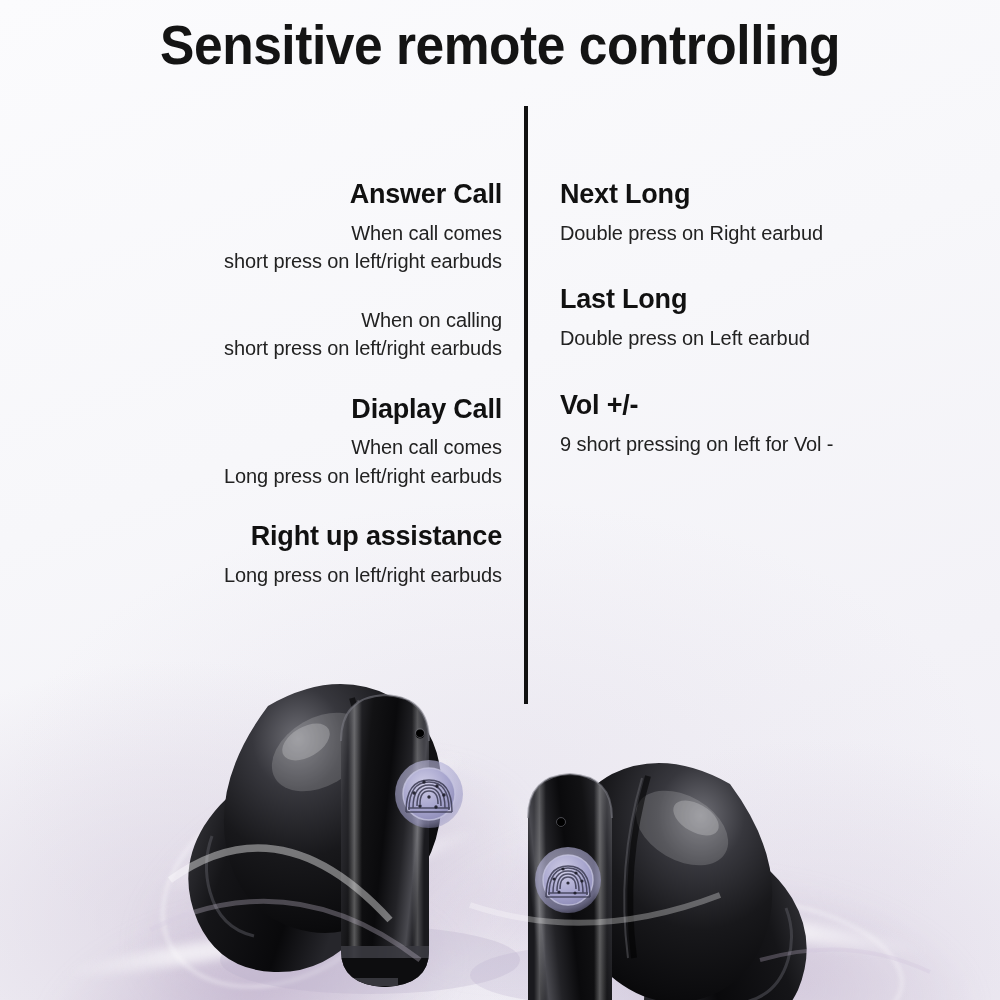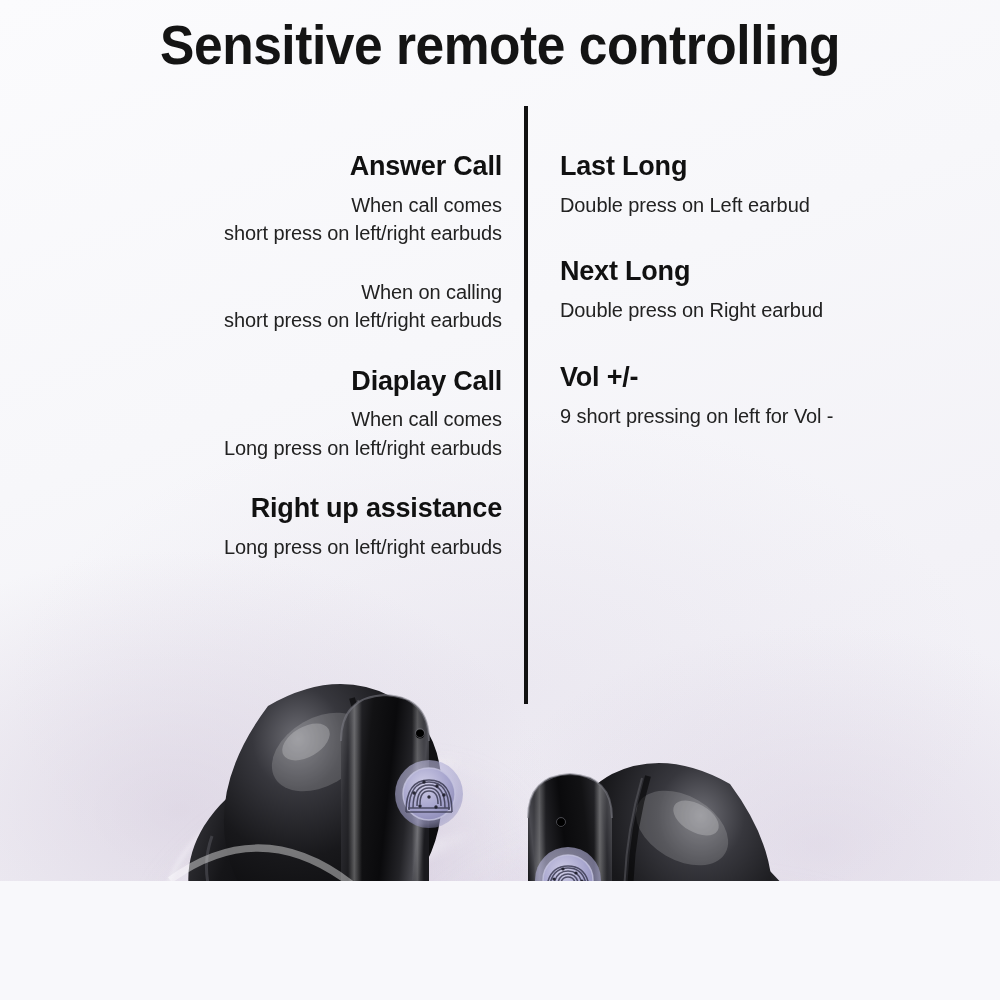--- a/index.html
+++ b/index.html
@@ -10,21 +10,21 @@
     width: 1000px;
     height: 1000px;
     overflow: hidden;
     font-family: "Liberation Sans", sans-serif;
     background: #f8f8fb;
   }
 
   #page {
     position: relative;
     width: 1000px;
-    height: 881px;
+    height: 1000px;
     overflow: hidden;
     background:
       radial-gradient(ellipse 600px 420px at 18% 92%, rgba(196,182,206,0.40) 0%, rgba(196,182,206,0.0) 62%),
       radial-gradient(ellipse 520px 340px at 82% 96%, rgba(198,184,208,0.32) 0%, rgba(198,184,208,0.0) 65%),
       radial-gradient(ellipse 700px 400px at 50% 78%, rgba(205,195,216,0.22) 0%, rgba(205,195,216,0.0) 70%),
       linear-gradient(160deg, #fbfbfd 0%, #f7f7fa 40%, #f3f2f7 72%, #f0eef5 100%);
   }
 
   
   .swirl {
@@ -94,21 +94,21 @@
   }
 
   
   .col {
     position: absolute;
     top: 150px;
   }
   .col-left  { left: 80px;  width: 422px; text-align: right; }
   .col-right { left: 560px; width: 400px; text-align: left;  }
 
-  .entry { margin-bottom: 28px; }
+  .entry { margin-bottom: 28px; margin-top: 28px; }
   .entry:last-child { margin-bottom: 0; }
 
   .entry-title {
     font-size: 27px;
     font-weight: 700;
     color: #111111;
     line-height: 1.22;
     letter-spacing: -0.2px;
   }
   .entry-line {
@@ -185,27 +185,27 @@
     <div class="entry">
       <div class="entry-title">Right up assistance</div>
       <div class="entry-line">Long press on left/right earbuds</div>
     </div>
 
   </div>
 
   <div class="col col-right">
 
     <div class="entry">
+      <div class="entry-title">Next Long</div>
+      <div class="entry-line">Double press on Right earbud</div>
+    </div>
+
+    <div class="entry">
       <div class="entry-title">Last Long</div>
       <div class="entry-line">Double press on Left earbud</div>
-    </div>
-
-    <div class="entry">
-      <div class="entry-title">Next Long</div>
-      <div class="entry-line">Double press on Right earbud</div>
     </div>
 
     <div class="entry">
       <div class="entry-title">Vol +/-</div>
       <div class="entry-line">9 short pressing on left for Vol -</div>
     </div>
 
 
   </div>
 

